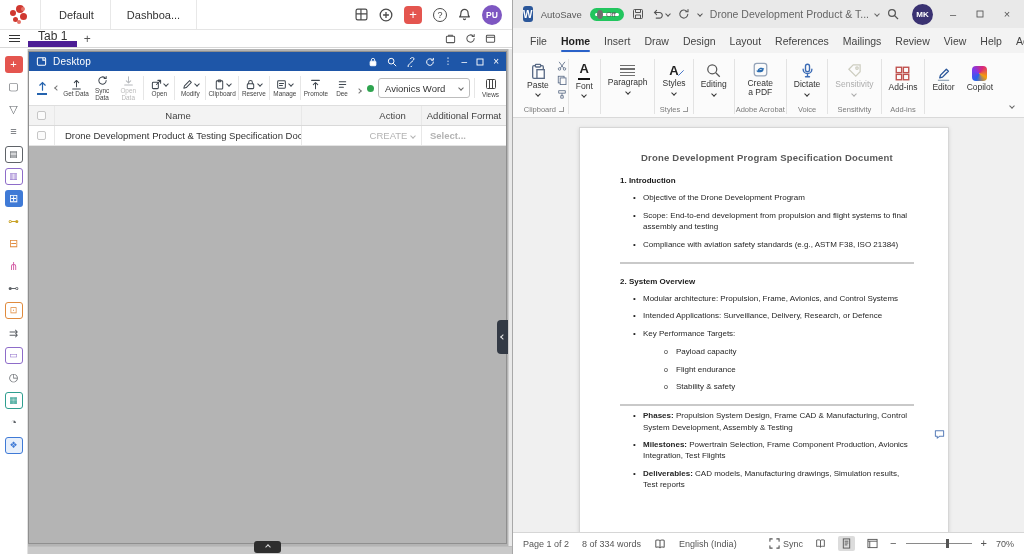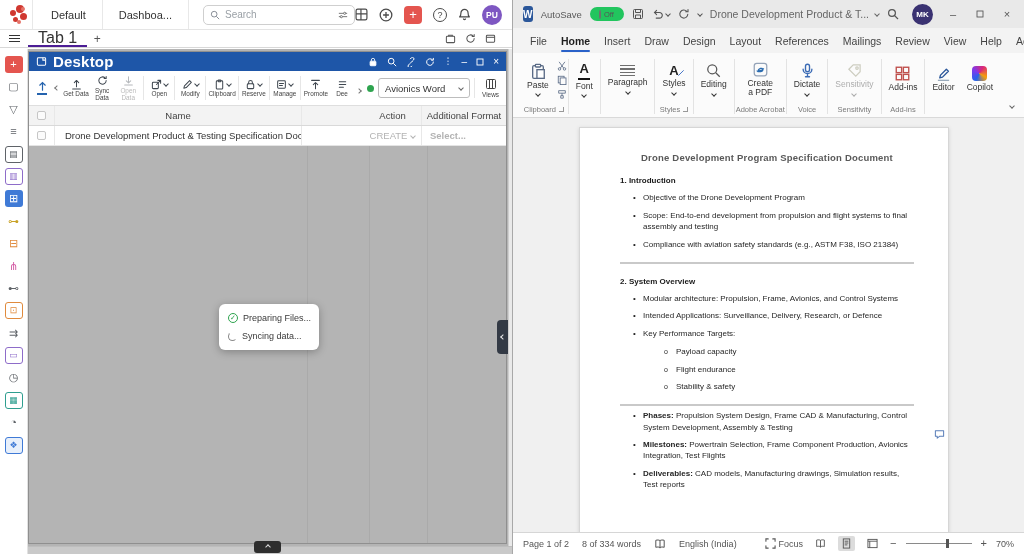--- a/index.html
+++ b/index.html
@@ -20,37 +20,37 @@
   #hdr-icons { margin-left:auto; display:flex; align-items:center; gap:11px; padding-right:4px; color:#4a4a4a; }
   .icon-btn { display:flex; align-items:center; justify-content:center; cursor:default; }
   #quick-add { width:18px; height:18px; background:#e4554f; border-radius:4px; color:#fff; font-size:13px; line-height:1; display:flex; align-items:center; justify-content:center; }
   #help-badge { width:14px; height:14px; border:1.2px solid #4a4a4a; border-radius:50%; font-size:9px; display:flex; align-items:center; justify-content:center; }
   .avatar { width:20px; height:20px; border-radius:50%; background:#7e57c2; color:#fff; font-size:8.5px; font-weight:bold; display:flex; align-items:center; justify-content:center; }
 
   #tab-bar { height:18px; display:flex; align-items:stretch; border-bottom:1px solid #d8d8d8; background:#fff; }
   #hamburger { width:28px; display:flex; align-items:center; justify-content:center; }
   #hamburger i { width:11px; height:7px; border-top:1.4px solid #333; border-bottom:1.4px solid #333; position:relative; }
   #hamburger i::after { content:""; position:absolute; left:0; right:0; top:2.2px; border-top:1.4px solid #333; }
-  #active-tab { font-size:16px; color:#333; padding:0 10px; display:flex; align-items:center; border-bottom:2px solid #4c1d95; }
+  #active-tab { font-size:12px; color:#333; padding:0 10px; display:flex; align-items:center; border-bottom:6px solid #4c1d95; }
   #new-tab { width:20px; display:flex; align-items:center; justify-content:center; color:#555; font-size:12px; }
   #tabbar-icons { margin-left:auto; display:flex; align-items:center; gap:9px; padding-right:16px; color:#555; }
 
   #left-body { position:absolute; top:49px; bottom:0; left:0; right:0; display:flex; }
   #icon-sidebar { width:28px; background:#fff; border-right:1px solid #e2e2e2; display:flex; flex-direction:column; align-items:center; padding-top:7px; gap:5.4px; }
   .sb-item { width:18px; height:17px; border-radius:3px; display:flex; align-items:center; justify-content:center; font-size:11px; line-height:1; cursor:default; }
   .sb-item.boxed { border:1px solid currentColor; font-size:9px; }
   .sb-item.active { background:#e8f0fb; }
 
   #workspace { flex:1; background:#b4b4b4; position:relative; }
   #ws-bottom-strip { position:absolute; left:0; right:0; bottom:0; height:8px; background:#c9c9c9; border-top:1px solid #bdbdbd; }
   #ws-scrollbar { position:absolute; right:0; top:0; bottom:8px; width:4px; background:#e9e9e9; border-left:1px solid #cfcfcf; }
 
   #desktop-window { position:absolute; left:0; top:2px; right:5px; bottom:10px; display:flex; flex-direction:column; border:1px solid #8f8f8f; }
   .win-titlebar { height:19px; background:#1e56a8; color:#fff; display:flex; align-items:center; padding:0 7px; gap:6px; flex:0 0 auto; }
-  .win-title { font-size:15px; font-weight:bold; letter-spacing:.2px; }
+  .win-title { font-size:10px; font-weight:normal; letter-spacing:.2px; }
   .win-ctrls { margin-left:auto; display:flex; align-items:center; gap:9px; }
   .win-ctrls .icon-btn { color:#fff; }
 
   .win-toolbar { height:35px; background:#fff; border-bottom:1px solid #dedede; display:flex; align-items:center; padding:0 2px 0 4px; flex:0 0 auto; overflow:hidden; }
   #nav-up { color:#2563ae; display:flex; flex-direction:column; align-items:center; width:18px; flex:0 0 auto; }
   #nav-up .bar { width:10px; height:1.4px; background:#2563ae; margin-top:1px; }
   #nav-back { width:12px; color:#777; display:flex; justify-content:center; flex:0 0 auto; }
   .tb-sep { width:1px; height:24px; background:#e6e6e6; margin:0 2px; flex:0 0 auto; }
   .tb-btn { width:32px; flex:0 1 auto; display:flex; flex-direction:column; align-items:center; gap:1px; color:#3f4750; padding:1px 0; }
   .tb-btn .tb-ic { height:12px; display:flex; align-items:center; gap:2px; }
@@ -90,21 +90,21 @@
 
   .chev { display:inline-block; width:4px; height:4px; border-right:1.1px solid currentColor; border-bottom:1.1px solid currentColor; transform:rotate(45deg); }
   .chev.left { transform:rotate(135deg); }
   .chev.up { transform:rotate(-135deg); }
 
   
   #right-pane { position:absolute; left:512px; top:0; width:512px; height:554px; background:#f0f0f0; border-left:1px solid #a8a8a8; }
   #word-titlebar { height:28px; background:#e9e9e9; display:flex; align-items:center; padding:0 10px 0 10px; gap:8px; color:#555; }
   #word-logo { width:16px; height:16px; background:#2b579a; border-radius:3px; color:#fff; font-size:10px; font-weight:bold; display:flex; align-items:center; justify-content:center; }
   #autosave-label { font-size:9.5px; color:#5a5a5a; }
-  #autosave-toggle { width:34px; height:13px; border:7px solid #22c55e; border-radius:7px; background:#fff; display:flex; align-items:center; padding:0 3px 0 2px; gap:3px; }
+  #autosave-toggle { width:34px; height:13px; border:5px solid #22c55e; border-radius:7px; background:#fff; display:flex; align-items:center; padding:0 3px 0 2px; gap:3px; }
   #autosave-toggle .knob { width:9px; height:9px; border-radius:50%; background:#6f6f6f; }
   #autosave-toggle .st { font-size:7.5px; color:#555; }
   .wt-ic { color:#555; display:flex; align-items:center; gap:2px; }
   #word-doc-title { margin:16px auto; font-size:10.5px; color:#666; display:flex; align-items:center; gap:6px; white-space:nowrap; }
   #wt-right { display:flex; align-items:center; gap:13px; color:#555; }
   #mk-avatar { background:#3a3272; width:21px; height:21px; font-size:8px; }
   .winbtn { font-size:11px; color:#555; width:14px; text-align:center; }
 
   #ribbon-tabs { height:25px; background:#f3f3f3; display:flex; align-items:center; padding:0 6px 0 10px; gap:0; }
   .rtab { font-size:10.5px; color:#444; padding:0 7px; height:100%; display:flex; align-items:center; position:relative; }
@@ -159,36 +159,20 @@
         <i style="left:8px;top:1px;width:8px;height:8px"></i>
           <i style="left:2px;top:6px;width:6px;height:6px"></i>
         <i style="left:12px;top:9px;width:7px;height:7px"></i>
           <i style="left:5px;top:13px;width:5px;height:5px"></i>
         <i style="left:13px;top:3px;width:4px;height:4px;background:#e57368"></i>
           <i style="left:9px;top:16px;width:4px;height:4px;background:#e57368"></i>
       </div>
       <div class="hdr-sep"></div>
       <div class="ws-tab">Default</div>
       <div class="ws-tab">Dashboa...</div>
-      <div id="search-box">
-        <span>
-            <svg width="10" height="10" viewBox="0 0 12 12" fill="none" stroke="currentColor" stroke-width="1.2">
-              <circle cx="5" cy="5" r="3.4"></circle>
-              <path d="M7.6 7.6 11 11"></path>
-            </svg>
-          </span>
-        <input placeholder="Search" style="">
-        <span>
-            <svg width="10" height="10" viewBox="0 0 12 12" fill="none" stroke="#777" stroke-width="1.2">
-              <path d="M1 4h10M1 8h10"></path>
-              <circle cx="8" cy="4" r="1.3" fill="#fff"></circle>
-              <circle cx="4" cy="8" r="1.3" fill="#fff"></circle>
-            </svg>
-          </span>
-      </div>
       <div id="hdr-icons">
         <span class="icon-btn">
             <svg width="13" height="13" viewBox="0 0 12 12" fill="none" stroke="currentColor" stroke-width="1.1">
               <rect x="1" y="1" width="10" height="10" rx="1.5"></rect>
               <path d="M1 5.5h10M5.5 1v10"></path>
             </svg>
           </span>
         <span class="icon-btn">
             <svg width="14" height="14" viewBox="0 0 12 12" fill="none" stroke="currentColor" stroke-width="1.1">
               <circle cx="6" cy="6" r="5"></circle>
@@ -448,35 +432,20 @@
                 <span class="rn">Drone Development Product &amp; Testing Specification Document</span>
               </span>
               <span class="gcell col-status">NEW</span>
               <span class="gcell col-action">
                 <span class="ra">CREATE</span>
                 <i class="chev"></i>
               </span>
               <span class="gcell col-format">Select...</span>
             </div>
 
-          <div class="grid-body">
-            <div class="colline" style="left:278px"></div>
-            <div class="colline" style="left:340px"></div>
-            <div class="colline" style="left:398px"></div>
-            <div id="toast">
-              <div class="toast-row">
-                  <span class="tick">✓</span>
-                  <span>Preparing Files...</span>
-                </div>
-              <div class="toast-row">
-                  <span class="spinner"></span>
-                  <span>Syncing data...</span>
-                </div>
-            </div>
-          </div>
         </div>
 
         <div id="collapse-handle">
             <i class="chev left"></i>
           </div>
         <div id="ws-scrollbar"></div>
         <div id="ws-bottom-strip"></div>
         <div id="bottom-pill">
             <i class="chev up"></i>
           </div>
@@ -800,21 +769,21 @@
             <path d="M6 2.6C5 1.9 3.4 1.8 1.8 2.3v7c1.6-.5 3.2-.4 4.2.3 1-.7 2.6-.8 4.2-.3v-7C8.6 1.8 7 1.9 6 2.6z"></path>
             <path d="M6 2.6v7.6"></path>
           </svg>
         </span>
       <span>English (India)</span>
       <span id="sb-right">
         <span style="display:flex;align-items:center;gap:3px">
             <svg width="11" height="11" viewBox="0 0 12 12" fill="none" stroke="#555" stroke-width="1.2" stroke-linecap="round">
               <path d="M1 3.5V1h2.5M8.5 1H11v2.5M11 8.5V11H8.5M3.5 11H1V8.5"></path>
             </svg>
-            <span>Focus</span>
+            <span>Sync</span>
           </span>
         <span class="vm">
             <svg width="11" height="11" viewBox="0 0 12 12" fill="none" stroke="currentColor" stroke-width="1">
               <path d="M6 2.6C5 1.9 3.4 1.8 1.8 2.3v7c1.6-.5 3.2-.4 4.2.3 1-.7 2.6-.8 4.2-.3v-7C8.6 1.8 7 1.9 6 2.6zM6 2.6v7.6"></path>
             </svg>
           </span>
         <span class="vm active">
             <svg width="11" height="11" viewBox="0 0 12 12" fill="none" stroke="currentColor" stroke-width="1">
               <rect x="2.5" y="1" width="7" height="10"></rect>
               <path d="M4 3.5h4M4 5.5h4M4 7.5h3"></path>

